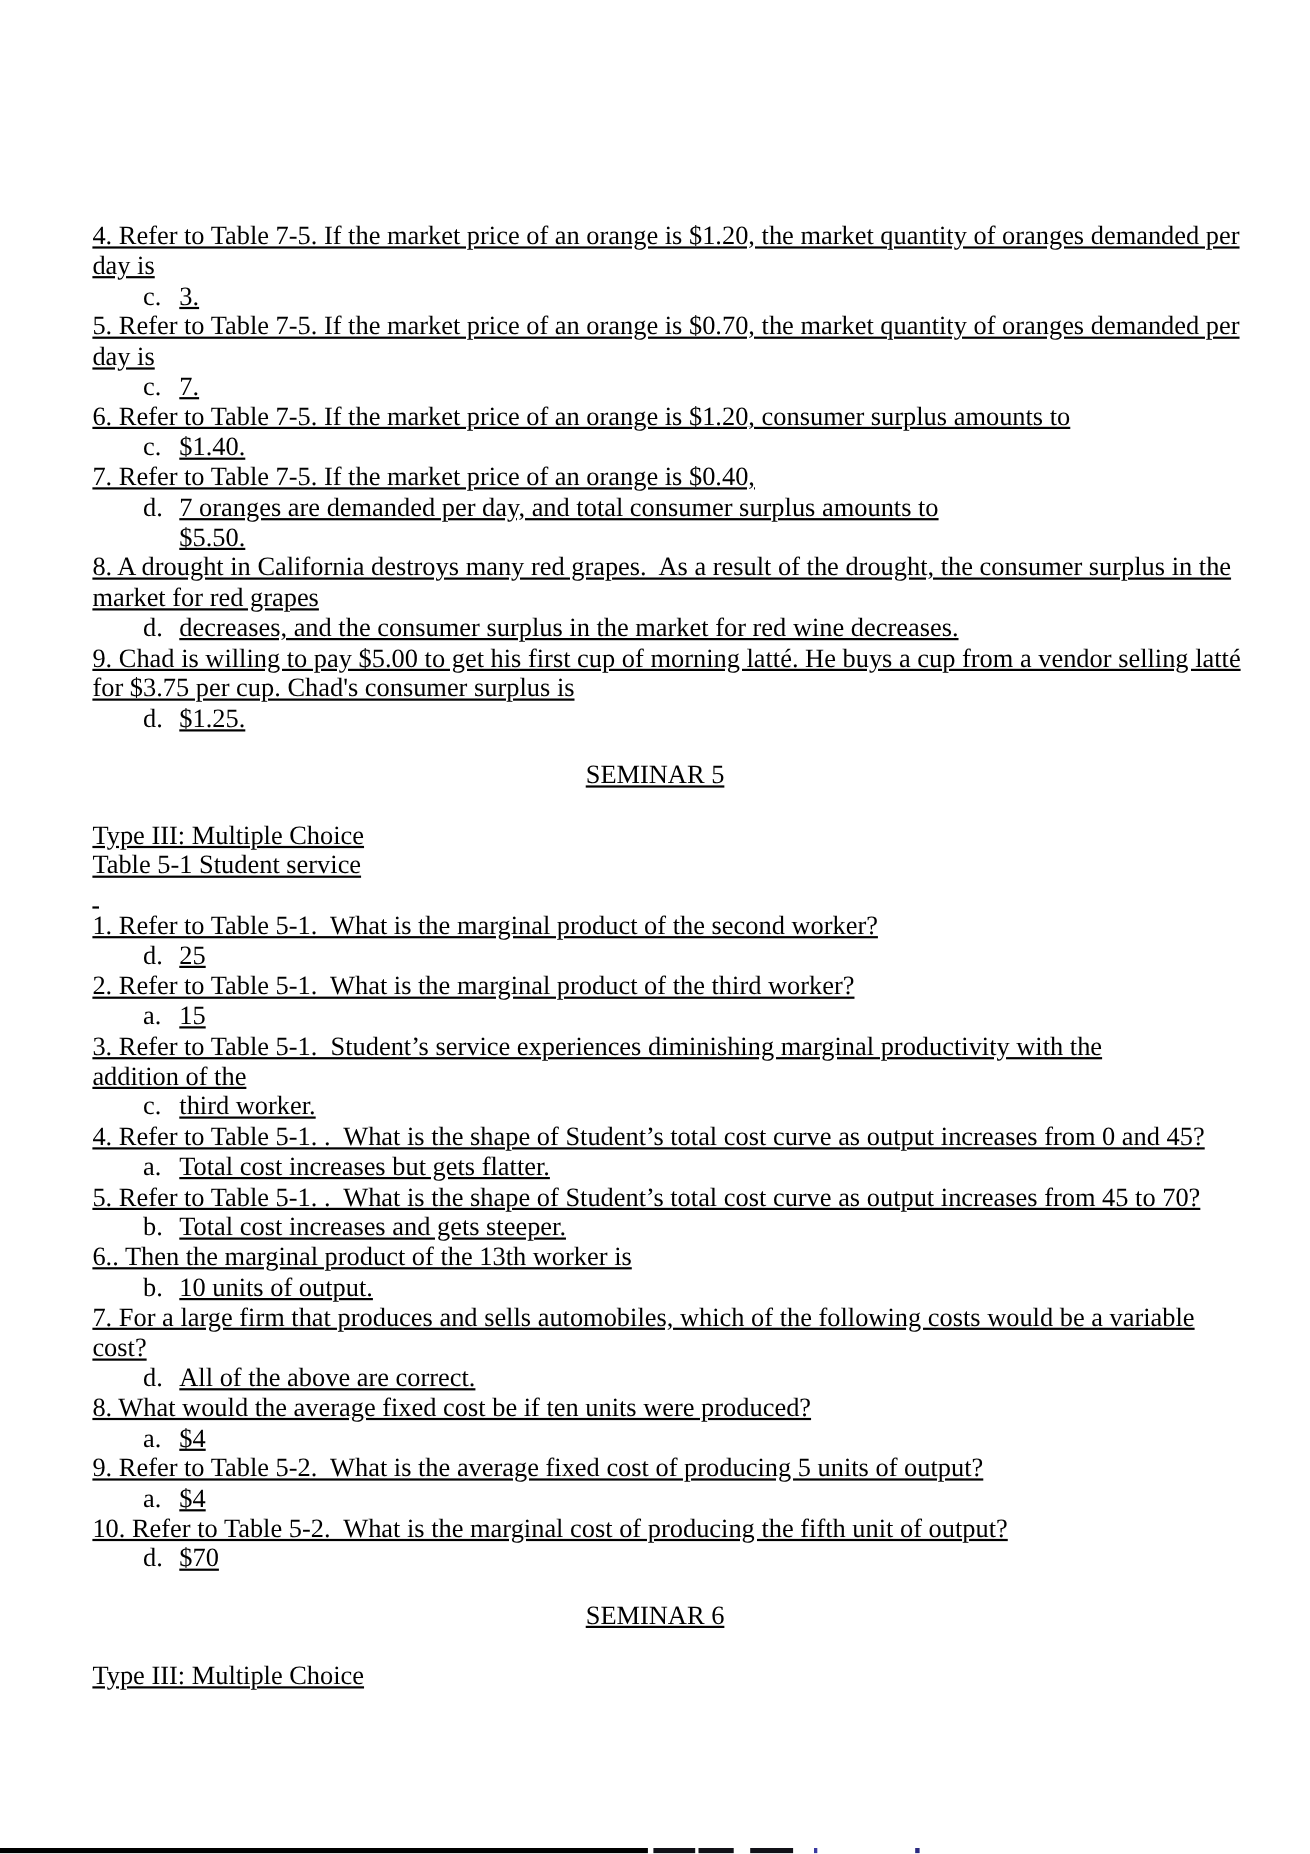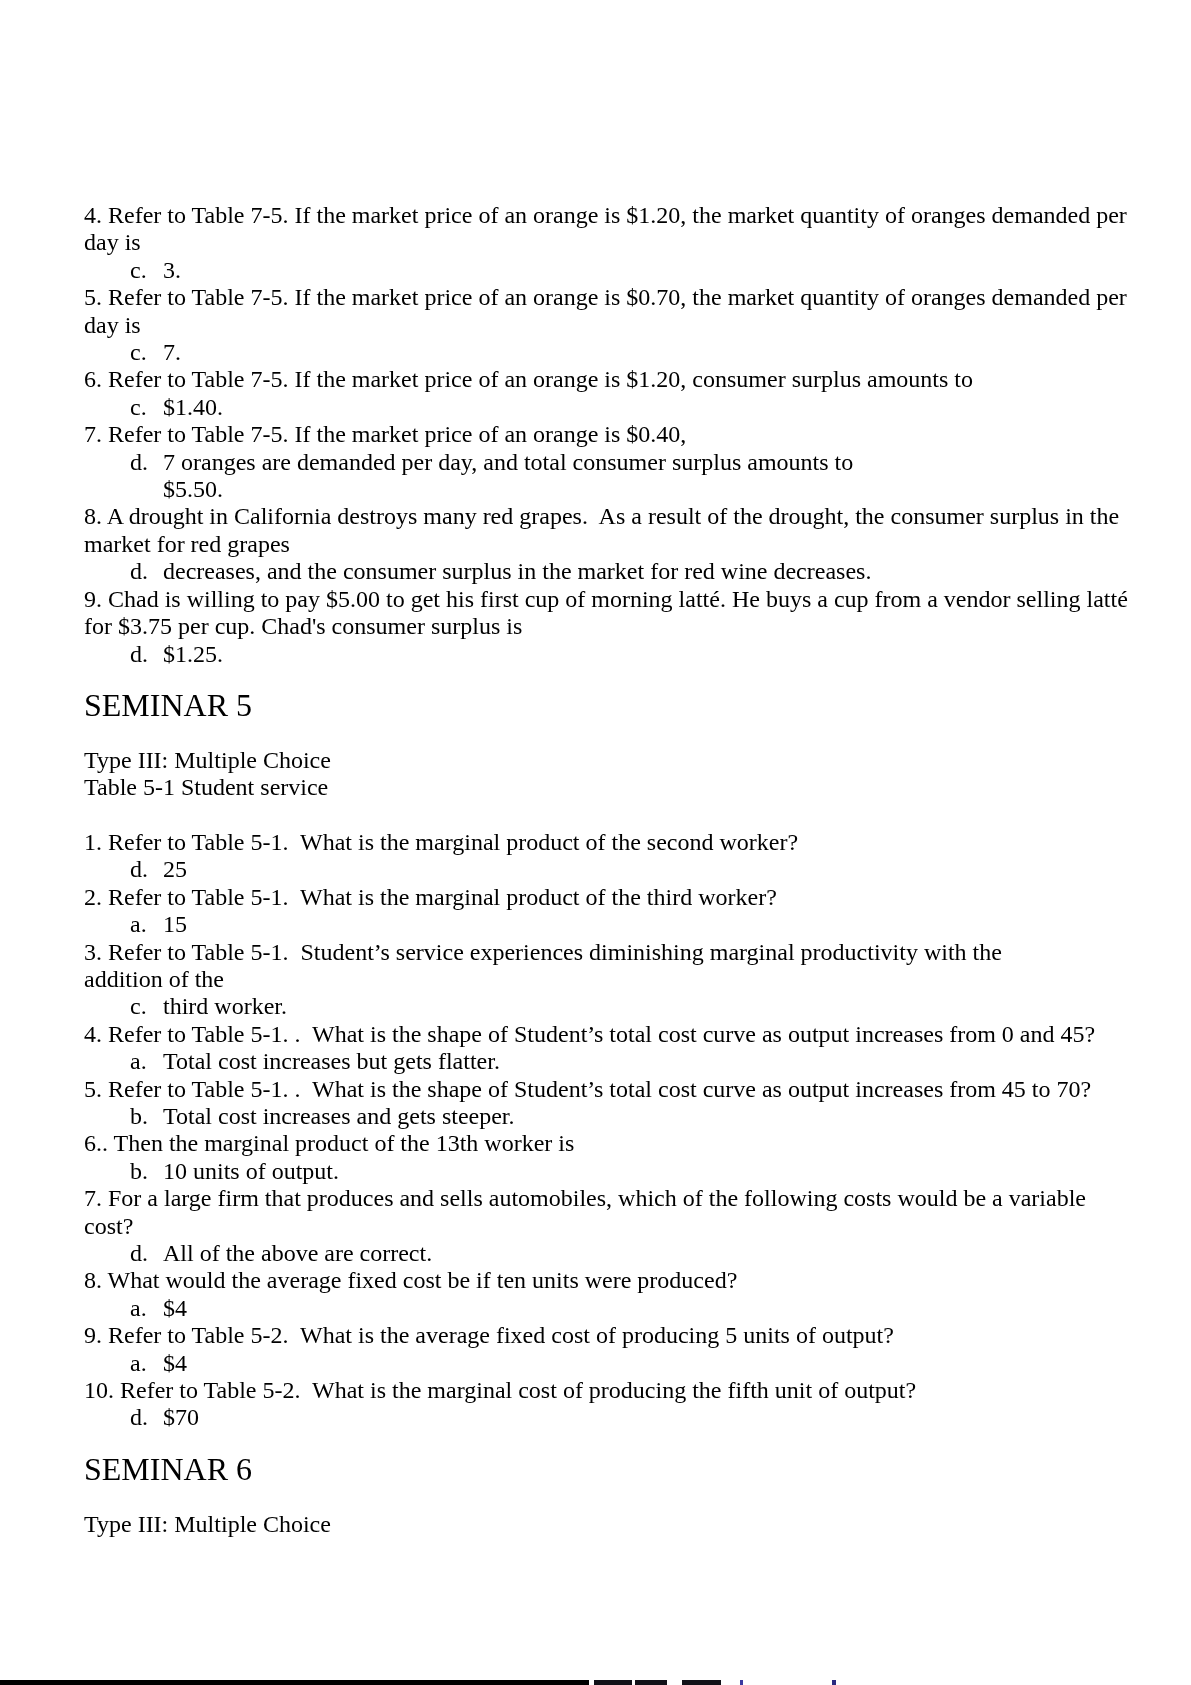--- a/index.html
+++ b/index.html
@@ -14,27 +14,28 @@
   }
   .content{
     position:absolute;
     top:202px;
     left:84px;
     width:1023px;
     font-size:24px;
     line-height:27.4px;
     white-space:pre;
   }
-  .line{min-height:27.4px;}
+  .line{min-height:27.4px;text-decoration:underline;}
   .line.opt{padding-left:46px;}
   .opt-label{display:inline-block;width:33px;}
   .line.opt2{padding-left:79px;}
   .line.heading{
-    font-size:32px;
+    font-size:24px;
     line-height:54.8px;
+    text-align:center;
     margin-top:10px;
     margin-bottom:14px;
   }
   .bottom-edge{
     position:absolute;
     left:0; top:1680px;
     width:1191px; height:5px;
   }
   .edge-seg{position:absolute;top:0;height:5px;}
 </style>

